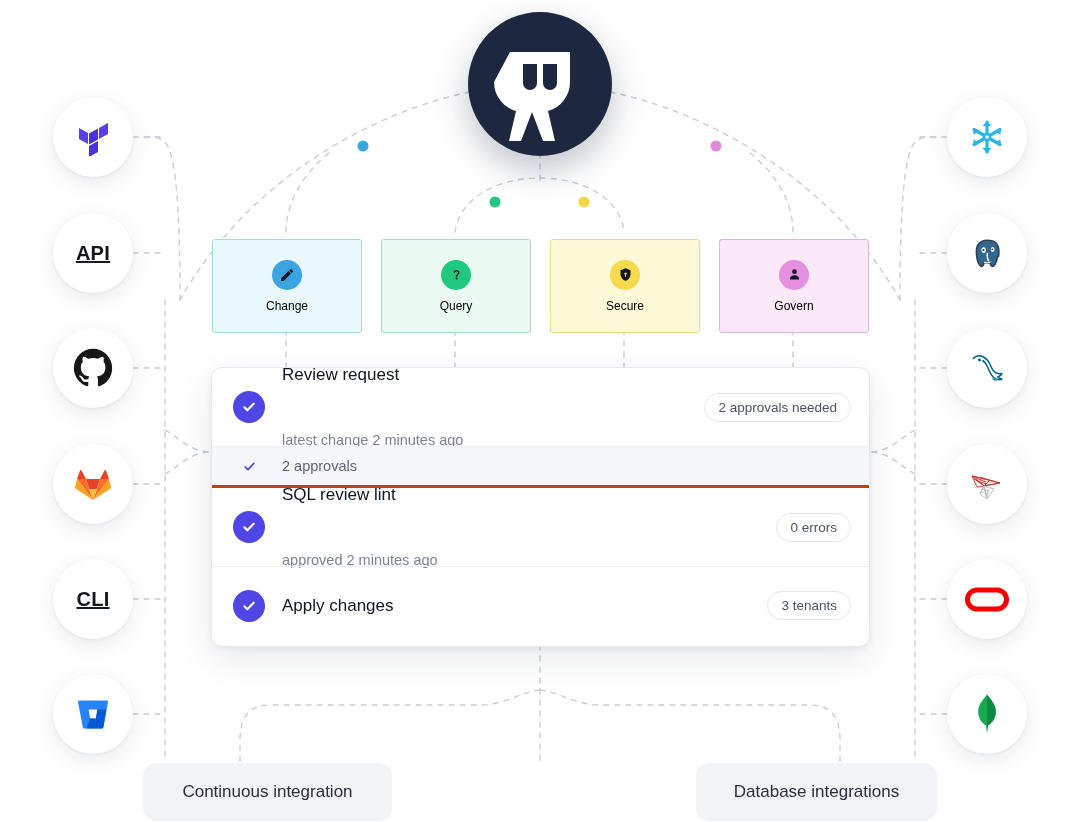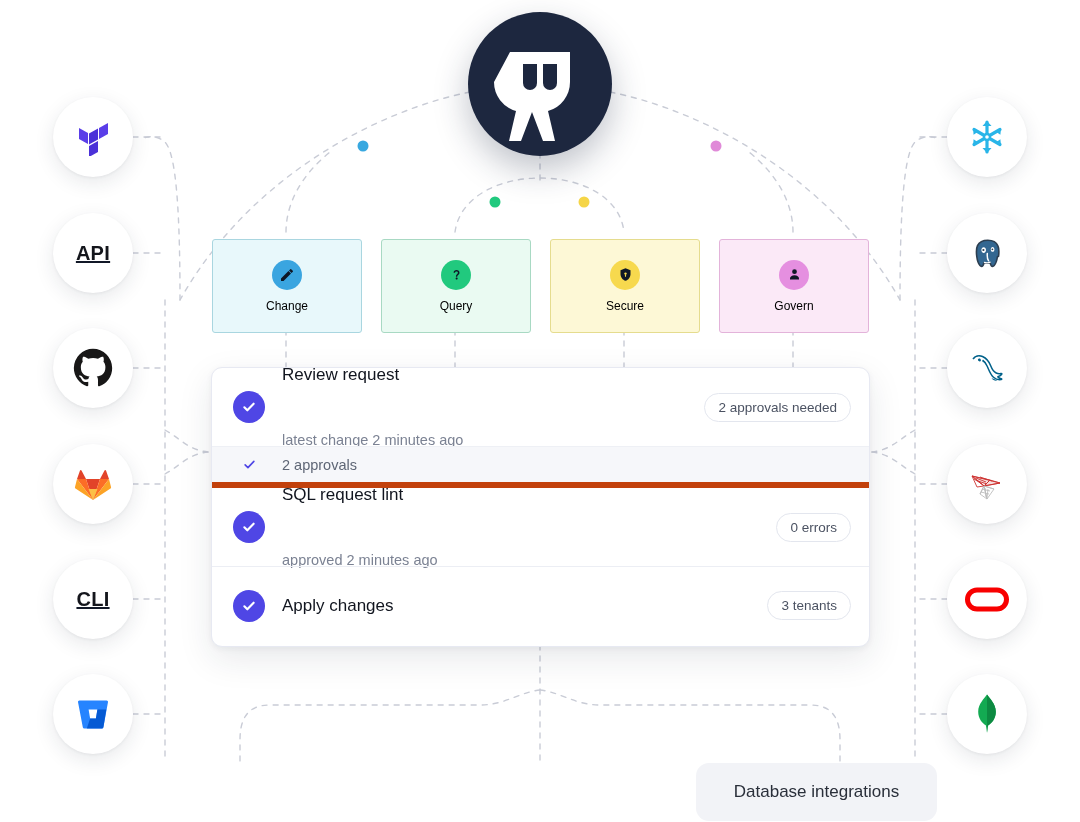--- a/index.html
+++ b/index.html
@@ -62,21 +62,21 @@
     position:absolute;left:211px;top:367px;width:657px;height:278px;
     background:#ffffff;border:1px solid #e7e9f2;border-radius:11px;
     box-shadow:0 12px 34px rgba(29,39,63,.10), 0 2px 6px rgba(29,39,63,.05);
     z-index:5;overflow:hidden;
   }
   .row{
     position:relative;display:flex;align-items:center;
     padding:0 18px 0 21px;box-sizing:border-box;width:100%;
   }
   .row.main{height:78px;}
-  .row.sub{height:42px;background:#f6f7fa;border-top:1px solid #eef0f5;border-bottom:6px solid #c2410c;}
+  .row.sub{height:42px;background:#f6f7fa;border-top:1px solid #eef0f5;border-bottom:3px solid #c2410c;}
   .row.divider{border-top:1px solid #eceef4;}
   .badge-check{
     width:32px;height:32px;border-radius:50%;background:#4f46e5;
     display:flex;align-items:center;justify-content:center;flex:0 0 auto;
   }
   .tick-plain{width:32px;display:flex;align-items:center;justify-content:center;flex:0 0 auto;}
   .row .texts{margin-left:17px;display:flex;flex-direction:column;justify-content:center;gap:43px;}
   .row .t1{font-size:17px;color:#11151f;line-height:21px;}
   .row .t2{font-size:14.5px;color:#7b8293;line-height:20px;margin-top:2px;}
   .row .sublbl{margin-left:17px;font-size:14.5px;color:#5e6675;}
@@ -360,37 +360,40 @@
       <span class="sublbl">2 approvals</span>
     </div>
 
     <div class="row main">
       <div class="badge-check">
         <svg width="16" height="16" viewBox="0 0 24 24" fill="none" stroke="#fff" stroke-width="3.2" stroke-linecap="round" stroke-linejoin="round">
             <path d="M5 12.5l4.5 4.5L19 7"></path>
           </svg>
       </div>
       <div class="texts">
-        <span class="t1">SQL request lint</span>
+        <span class="t1">SQL review lint</span>
         <span class="t2">approved 2 minutes ago</span>
       </div>
       <span class="pill">0 errors</span>
     </div>
 
     <div class="row main divider">
       <div class="badge-check">
         <svg width="16" height="16" viewBox="0 0 24 24" fill="none" stroke="#fff" stroke-width="3.2" stroke-linecap="round" stroke-linejoin="round">
             <path d="M5 12.5l4.5 4.5L19 7"></path>
           </svg>
       </div>
       <div class="texts">
         <span class="t1">Apply changes</span>
       </div>
       <span class="pill">3 tenants</span>
     </div>
 
   </div>
 
+  <div class="bpill" style="left:143px;top:763px;width:249px">
+    <span>Continuous integration</span>
+  </div>
   <div class="bpill" style="left:696px;top:763px;width:241px">
     <span>Database integrations</span>
   </div>
 
 </div>
 
 </body></html>

